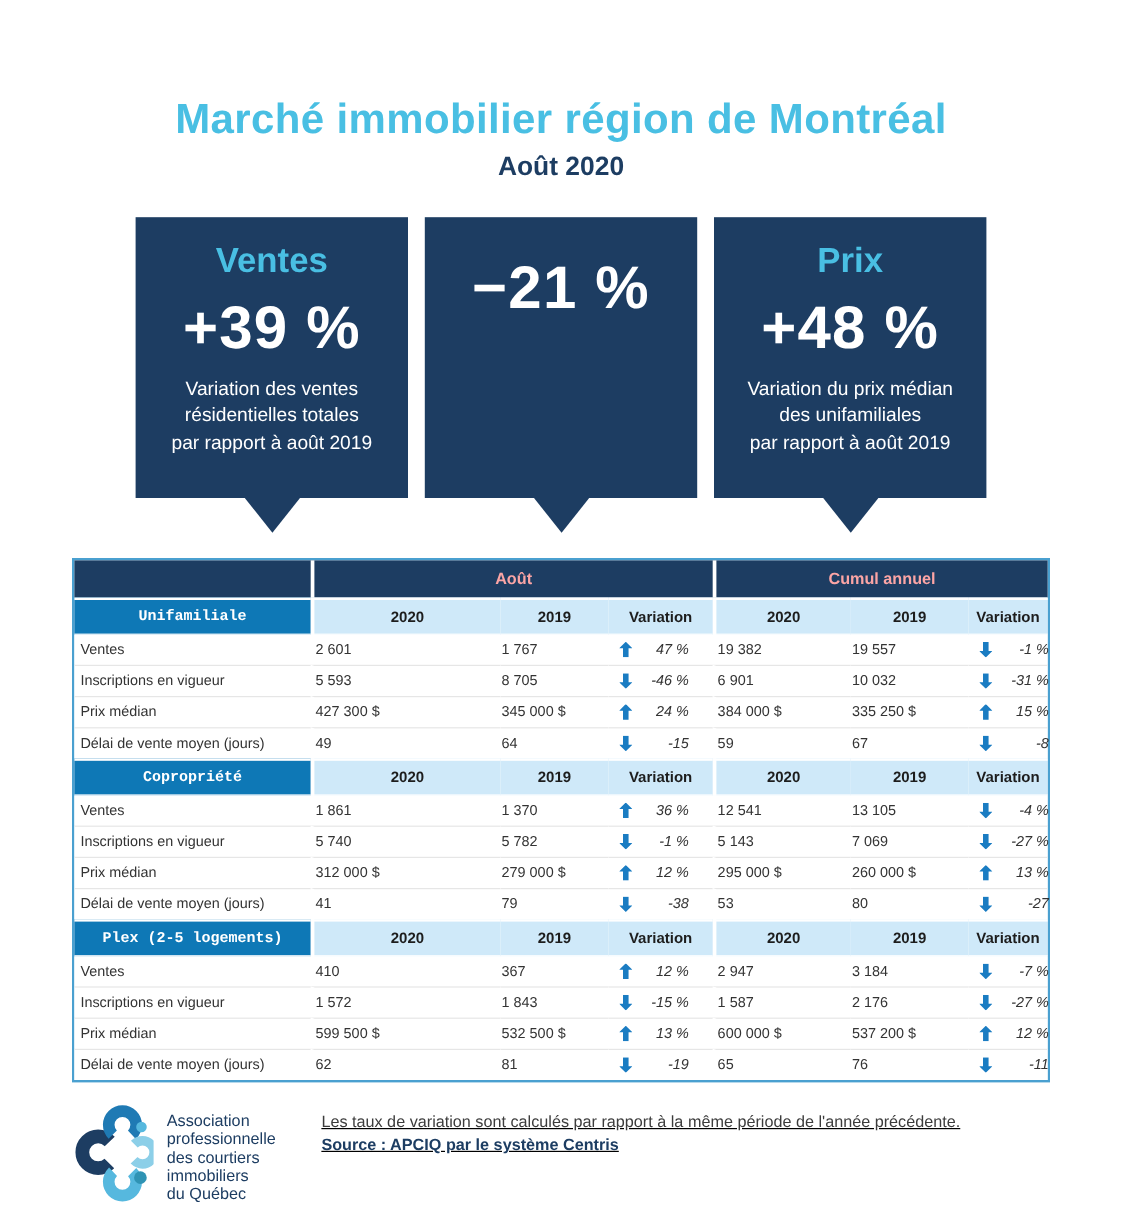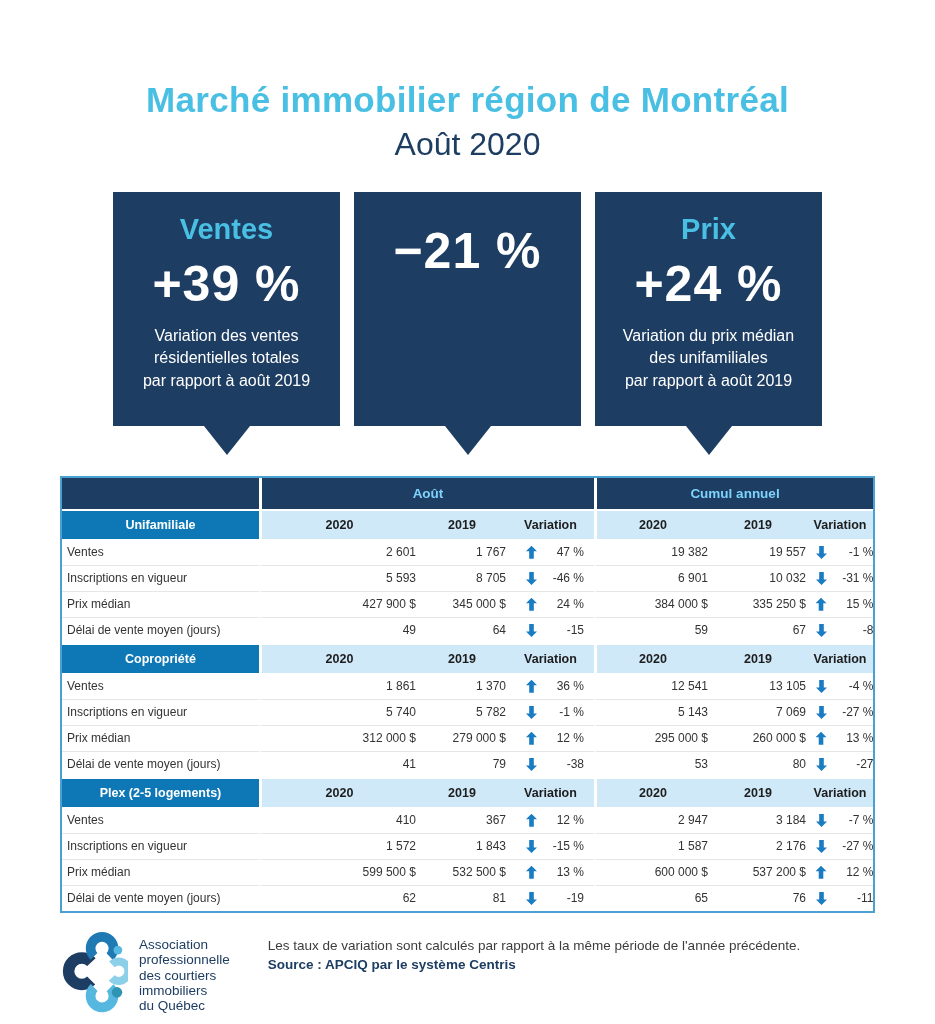--- a/index.html
+++ b/index.html
@@ -14,21 +14,21 @@
   
   .page-title {
     text-align: center;
     font-size: 35px; font-weight: 700;
     color: #49bfe3;
     letter-spacing: 0.3px;
     line-height: 1.05;
   }
   .page-subtitle {
     text-align: center;
-    font-size: 32px; font-weight: 400;
+    font-size: 22px; font-weight: 700;
     color: #1d3d62;
     margin-top: 7px;
   }
   
   .callouts {
     display: flex; justify-content: center;
     gap: 14px; margin-top: 29px;
   }
   .callout {
     position: relative;
@@ -55,56 +55,56 @@
   }
   
   .market-table {
     width: 815px;
     margin: 50px auto 0;
     border-collapse: separate; border-spacing: 0;
     border: 2px solid #4aa0d0;
     table-layout: fixed;
   }
   .group-row th {
-    background: #1d3d62; color: #7dd3fc;
+    background: #1d3d62; color: #fca5a5;
     height: 29px; font-size: 13.5px; font-weight: 700;
     text-align: center;
   }
   .gl { border-left: 3px solid #ffffff; }
   .section-row td { height: 26px; border-top: 2px solid #ffffff; border-bottom: 1px solid #ffffff; }
   .section-label {
     background: #0e78b6; color: #ffffff;
-    font-size: 12.5px; font-weight: 700; text-align: center;
+    font-size: 12.5px; font-weight: 700; text-align: center; font-family: Liberation Mono, monospace;
   }
   .section-col {
     background: #cfe9f9; color: #1d1d1d;
     font-size: 12.5px; font-weight: 700; text-align: center; margin-left: 14px;
   }
   .data-row td { height: 23px; font-size: 12px; color: #333333; border-top: 1px solid #e6e6e6; background: #ffffff; }
   .data-row:first-child td, .section-row + .data-row td { border-top: none; }
   td.lbl { text-align: left; padding-left: 5px; }
-  td.num { text-align: right; }
+  td.num { text-align: left; }
   td.var { padding: 0; }
   .var-wrap {
-    display: flex; align-items: center; justify-content: center;
-    padding-left: 9px; gap: 10px;
+    display: flex; align-items: center; justify-content: flex-start;
+    padding-left: 9px; gap: 10px; font-style: italic;
   }
   .arrow {
     width: 11px; height: 13px; background: #1a7cc2; flex: 0 0 auto;
     clip-path: polygon(50% 0, 100% 42%, 71% 42%, 71% 100%, 29% 100%, 29% 42%, 0 42%);
   }
   .arrow.down { transform: rotate(180deg); }
   .var-val { min-width: 37px; text-align: right; }
   
   .footer { display: flex; align-items: flex-start; margin: 16px 0 0 62px; }
   .logo-text {
     margin-left: 11px; padding-top: 8px;
     font-size: 13.5px; font-weight: 400; color: #1d3d62; line-height: 1.14;
   }
-  .notes { margin-left: 38px; padding-top: 9px; }
+  .notes { margin-left: 38px; padding-top: 9px; text-decoration: underline; }
   .note { font-size: 13.5px; color: #3c3c3c; }
   .source { font-size: 13.5px; font-weight: 700; color: #1d3d62; margin-top: 4px; }
 </style>
 </head>
 <body>
 
 <div class="page-title">Marché immobilier région de Montréal</div>
 <div class="page-subtitle">Août 2020</div>
 
 <div class="callouts">
@@ -115,21 +115,21 @@
 résidentielles totales
 par rapport à août 2019</div>
     <div class="tail"></div>
   </div>
   <div class="callout">
     <div class="callout-value">−21 %</div>
     <div class="tail"></div>
   </div>
   <div class="callout">
     <div class="callout-heading">Prix</div>
-    <div class="callout-value">+24 %</div>
+    <div class="callout-value">+48 %</div>
     <div class="callout-desc">Variation du prix médian
 des unifamiliales
 par rapport à août 2019</div>
     <div class="tail"></div>
   </div>
 </div>
 
 <table class="market-table">
   <colgroup>
     <col style="width:197px">
@@ -190,21 +190,21 @@
         <td class="num">10 032</td>
         <td class="var">
           <div class="var-wrap">
             <span class="arrow down"></span>
             <span class="var-val">-31 %</span>
           </div>
         </td>
       </tr>
       <tr class="data-row">
         <td class="lbl">Prix médian</td>
-        <td class="num gl">427 900 $</td>
+        <td class="num gl">427 300 $</td>
         <td class="num">345 000 $</td>
         <td class="var">
           <div class="var-wrap">
             <span class="arrow up"></span>
             <span class="var-val">24 %</span>
           </div>
         </td>
         <td class="num gl">384 000 $</td>
         <td class="num">335 250 $</td>
         <td class="var">

